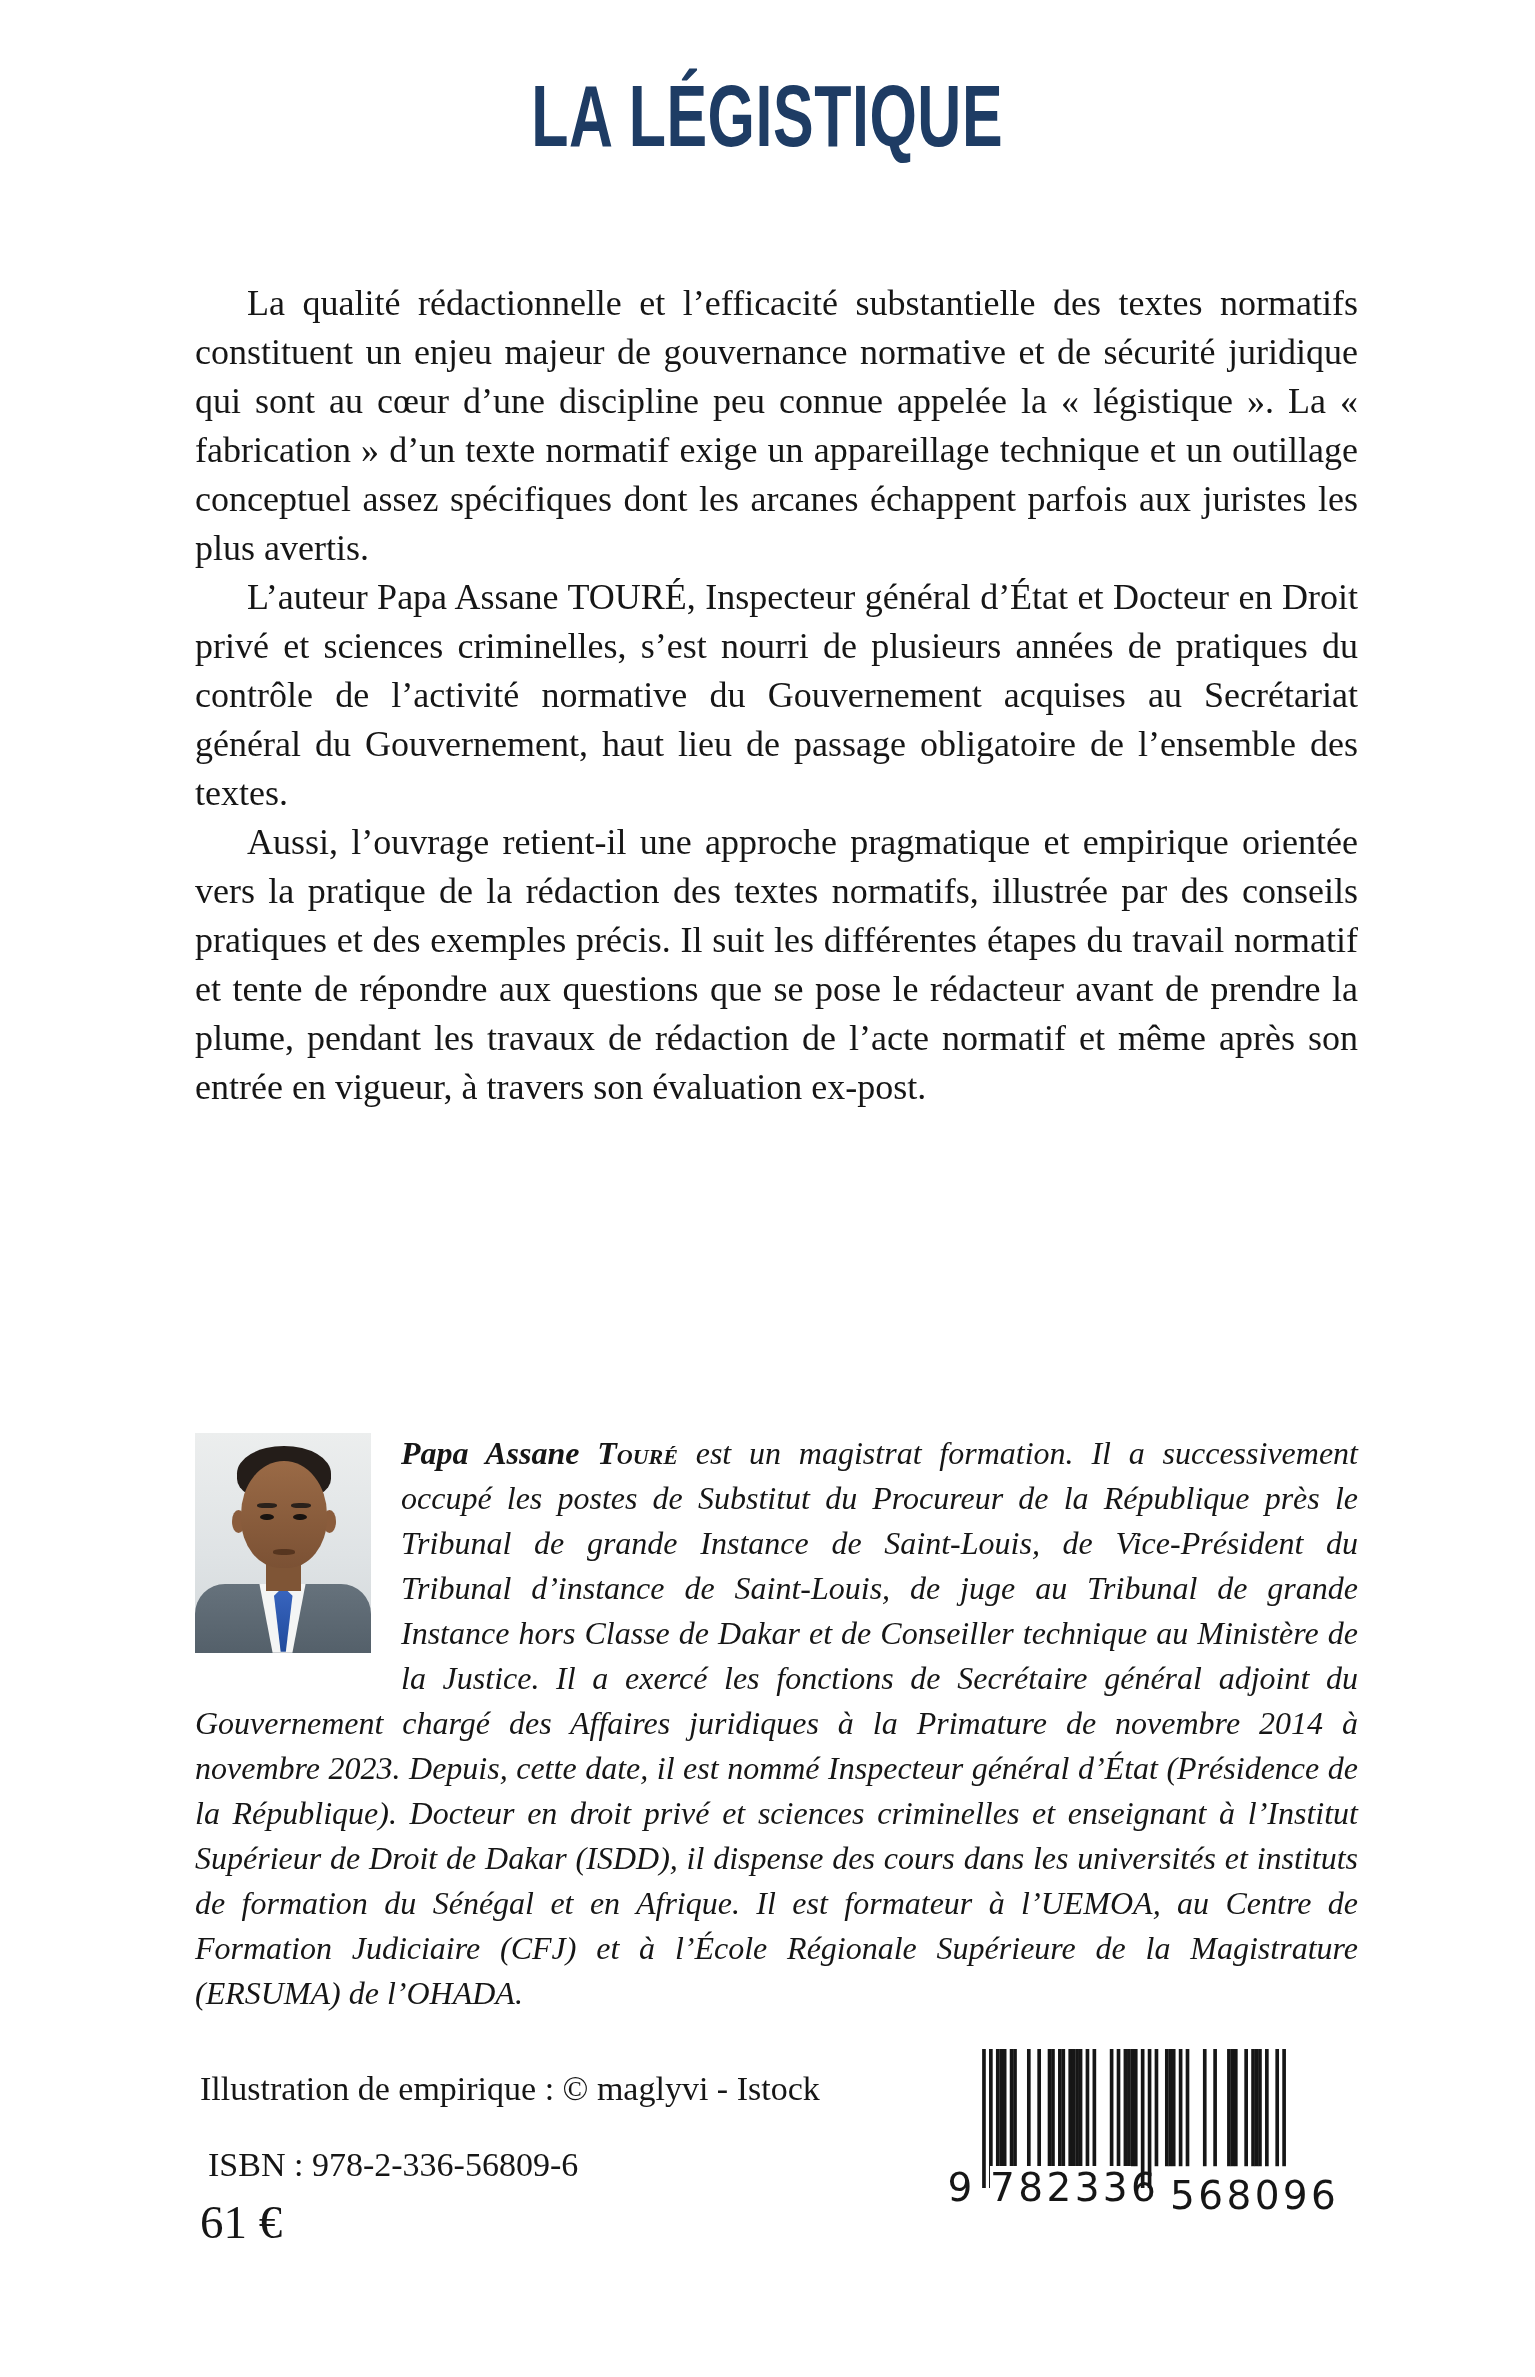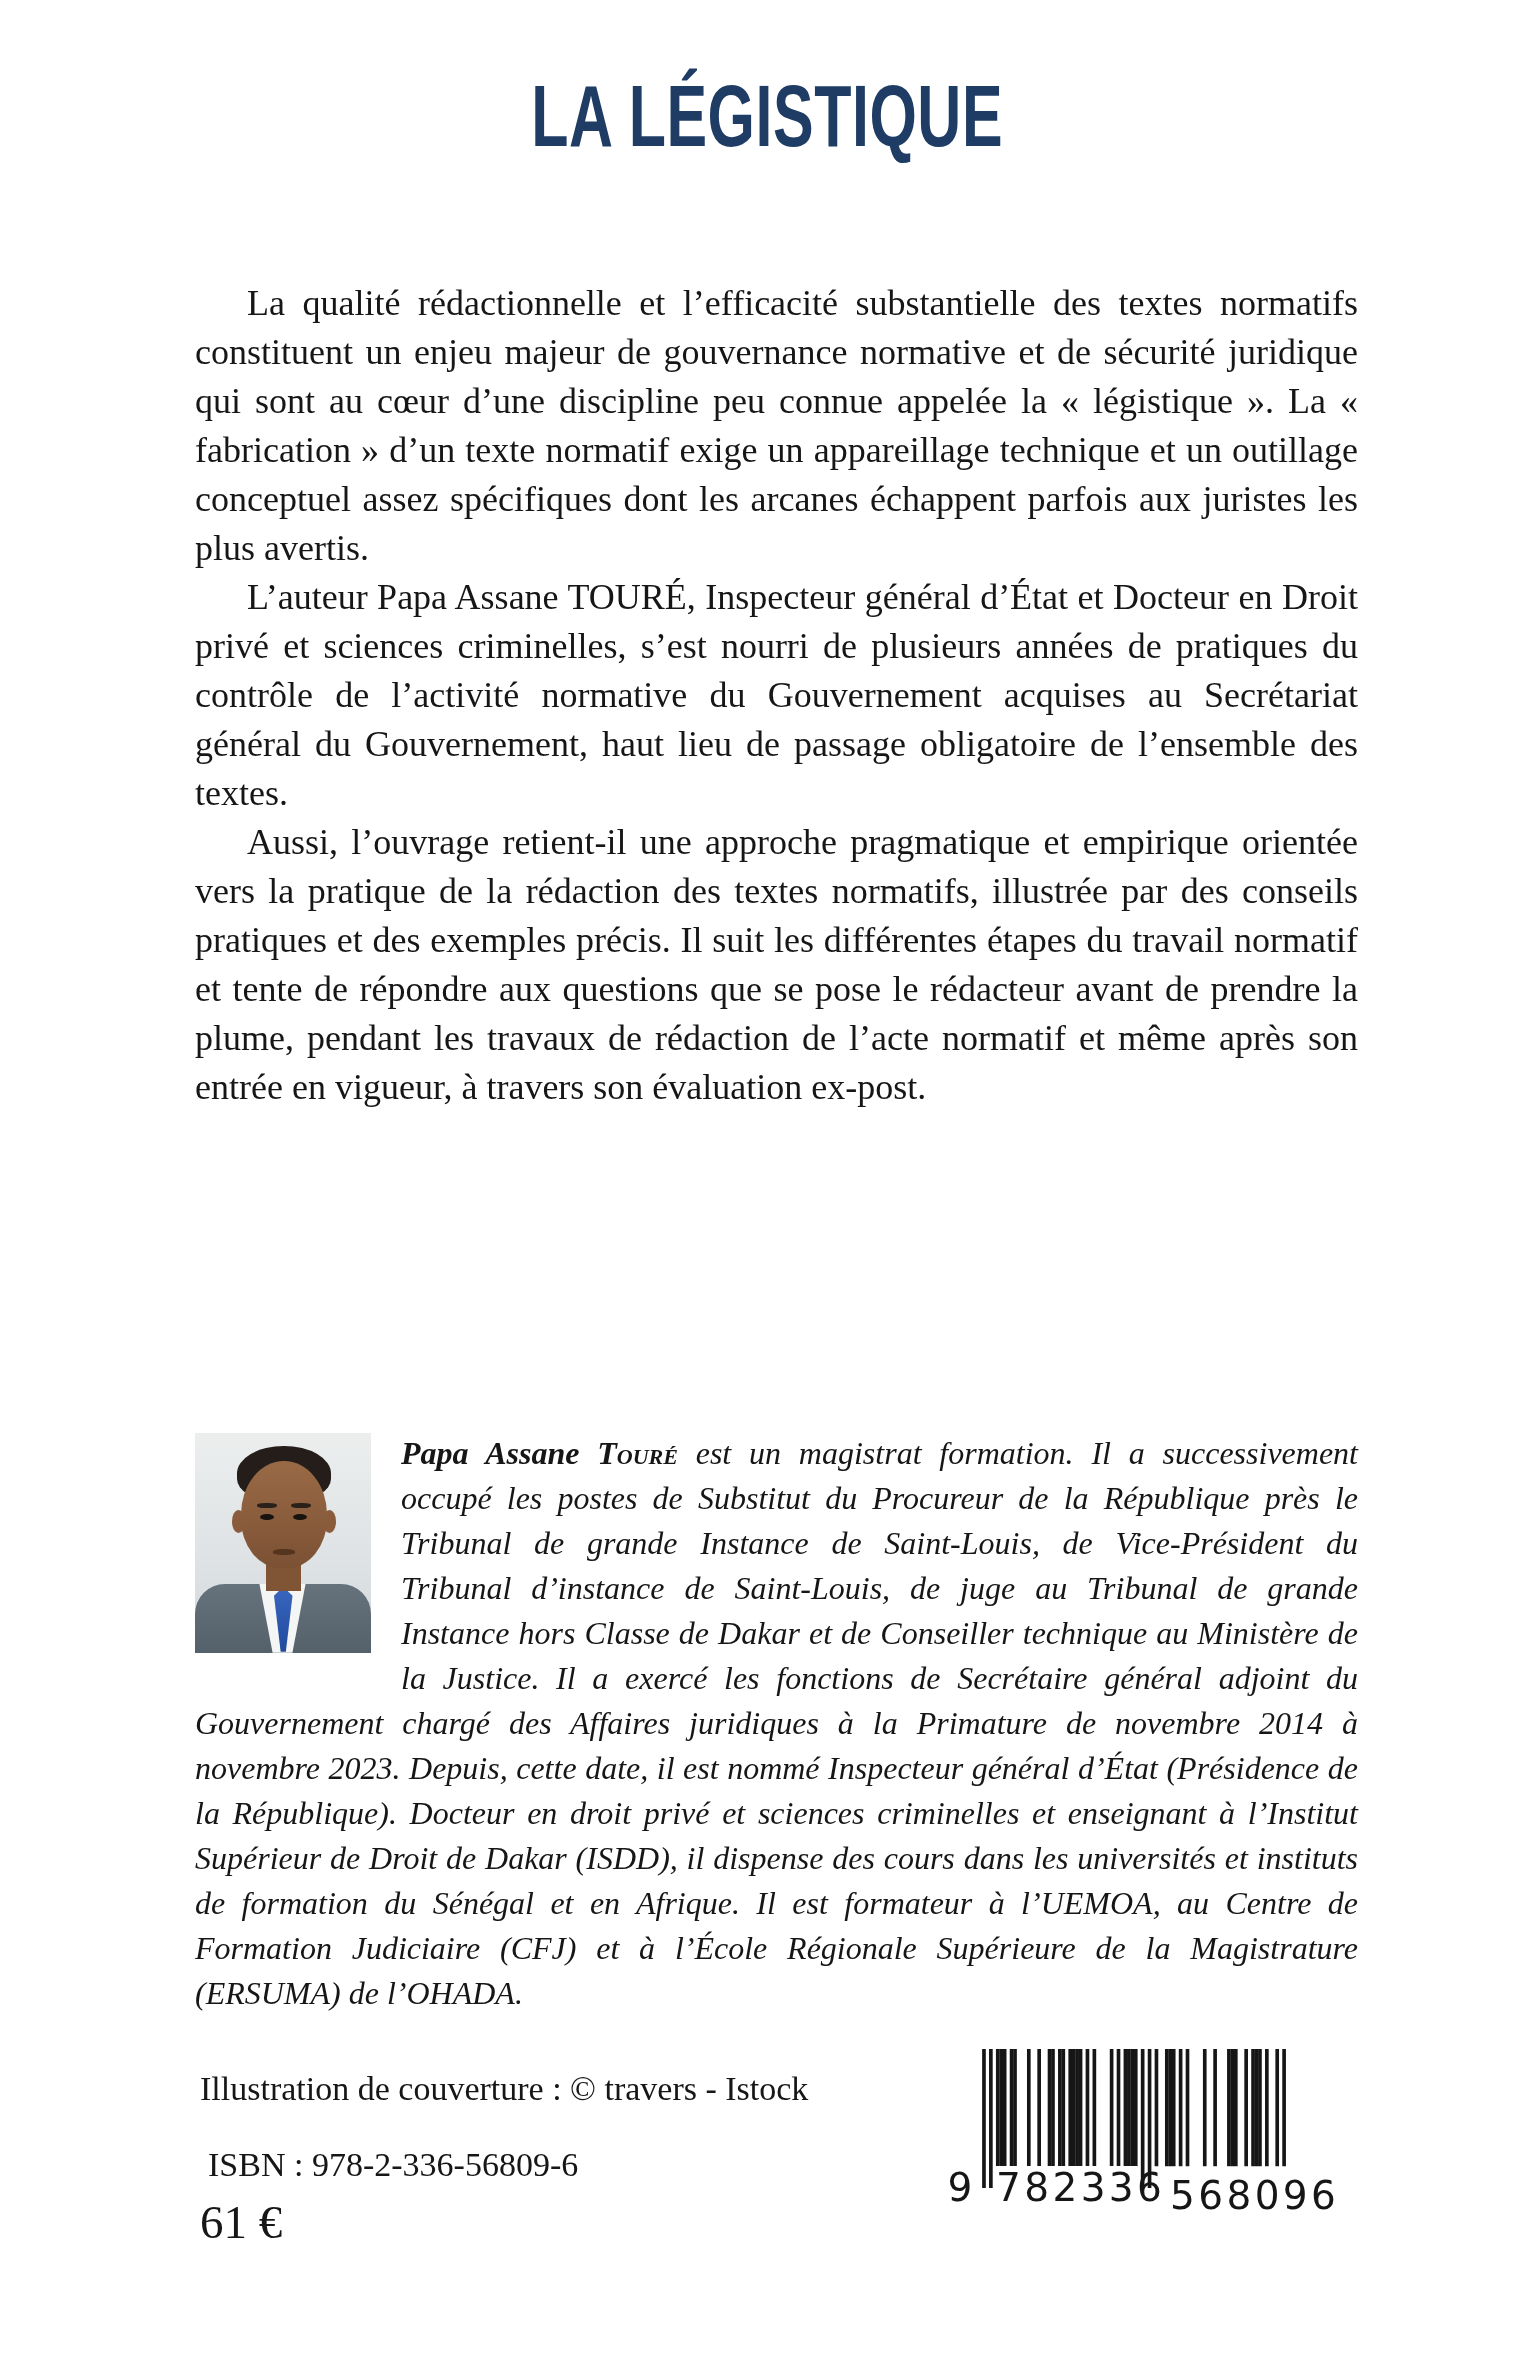--- a/index.html
+++ b/index.html
@@ -67,21 +67,21 @@
 
   
   .barcode{position:absolute;left:982px;top:2049px;width:329px;height:201px;}
   .barcode svg{position:absolute;left:0;top:0;}
   .bd{
     position:absolute;top:117px;font-family:"DejaVu Sans", sans-serif;
     font-size:39px;line-height:44px;background:#ffffff;text-align:center;
     letter-spacing:3.4px;color:#161616;
   }
   .bd9{left:-37px;width:30px;background:transparent;letter-spacing:0;}
-  .bdl{left:14px;width:141px;}
+  .bdl{left:8px;width:141px;}
   .bdr{left:188px;width:141px;margin-top:8px;}
 </style>
 <title>LA LÉGISTIQUE</title></head>
 <body>
 
 <main class="page">
 
   <div class="title-row">
     <span class="title-text" style="color: rgb(30, 60, 100);">LA LÉGISTIQUE</span>
   </div>
@@ -106,21 +106,21 @@
       <div class="p-face"></div>
       <div class="p-brow-l"></div>
       <div class="p-brow-r"></div>
       <div class="p-eye-l"></div>
       <div class="p-eye-r"></div>
       <div class="p-mouth"></div>
     </div>
     <p><span class="bio-name"><span>Papa Assane </span><span class="sc">Touré</span></span><span> est un magistrat formation. Il a successivement occupé les postes de Substitut du Procureur de la République près le Tribunal de grande Instance de Saint-Louis, de Vice-Président du Tribunal d’instance de Saint-Louis, de juge au Tribunal de grande Instance hors Classe de Dakar et de Conseiller technique au Ministère de la Justice. Il a exercé les fonctions de Secrétaire général adjoint du Gouvernement chargé des Affaires juridiques à la Primature de novembre 2014 à novembre 2023. Depuis, cette date, il est nommé Inspecteur général d’État (Présidence de la République). Docteur en droit privé et sciences criminelles et enseignant à l’Institut Supérieur de Droit de Dakar (ISDD), il dispense des cours dans les universités et instituts de formation du Sénégal et en Afrique. Il est formateur à l’UEMOA, au Centre de Formation Judiciaire (CFJ) et à l’École Régionale Supérieure de la Magistrature (ERSUMA) de l’OHADA.</span></p>
   </section>
 
-  <p class="credit">Illustration de couverture : © travers - Istock</p>
+  <p class="credit">Illustration de empirique : © maglyvi - Istock</p>
   <p class="isbn">ISBN : 978-2-336-56809-6</p>
   <p class="price">61 €</p>
 
   <div class="barcode">
     <div class="bars">
         <svg xmlns="http://www.w3.org/2000/svg" width="328" height="139" viewBox="0 0 391.391 166">
           <rect x="0.00" y="0" width="4.37" height="166" fill="#161616"></rect>
           <rect x="8.24" y="0" width="4.37" height="166" fill="#161616"></rect>
           <rect x="16.48" y="0" width="4.37" height="140" fill="#161616"></rect>
           <rect x="20.60" y="0" width="4.37" height="140" fill="#161616"></rect>

